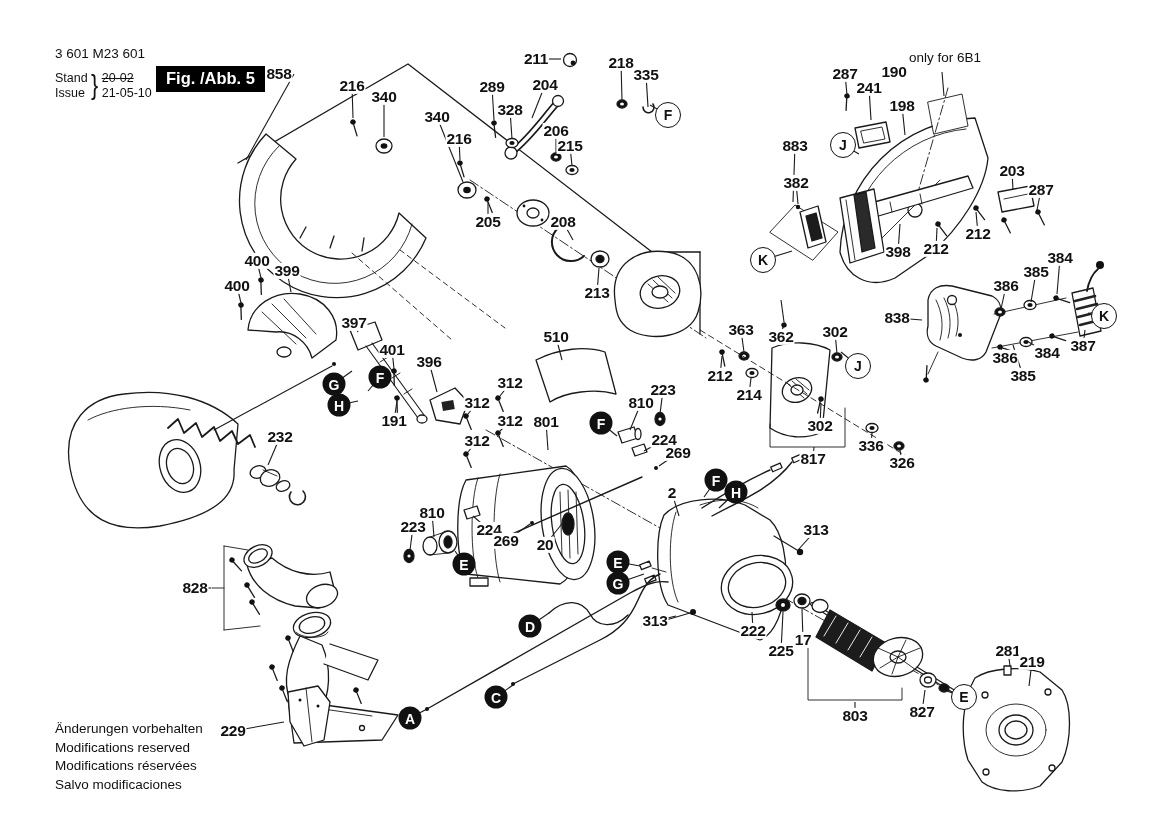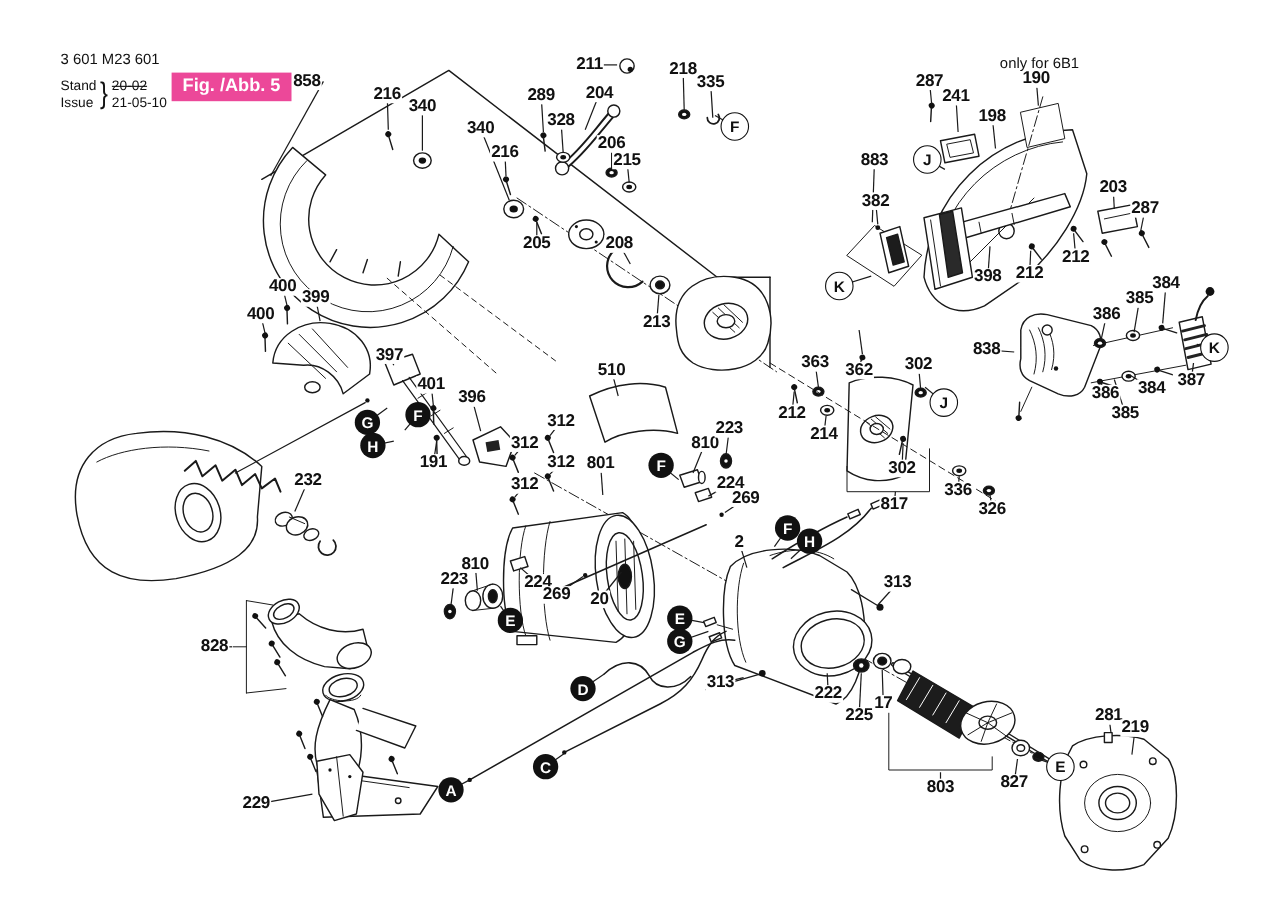--- a/index.html
+++ b/index.html
@@ -16,21 +16,21 @@
     display:flex;align-items:center;justify-content:center;font-weight:bold;}
   .marker.solid{width:23px;height:23px;background:#111;color:#fff;font-size:14px;}
   .marker.outline{width:24px;height:24px;background:#fff;color:#111;
     border:1.7px solid #111;font-size:14px;}
   #title-block{position:absolute;left:55px;top:46px;z-index:4;}
   .type-number{font-size:13.5px;margin-bottom:9px;}
   .stand-issue{display:flex;align-items:center;font-size:12.5px;}
   .si-col{display:flex;flex-direction:column;line-height:1.15;}
   .brace{font-size:27px;font-weight:300;margin:0 3px 0 2px;transform:scaleX(0.8);}
   .strike{text-decoration:line-through;}
-  #fig-box{position:absolute;left:156px;top:66px;z-index:4;background:#ec4899;color:#fff;
+  #fig-box{position:absolute;left:156px;top:66px;z-index:4;background:#000000;color:#fff;
     font-size:16.5px;font-weight:bold;padding:3px 10px 4px 10px;}
   #only-for{position:absolute;z-index:4;font-size:13.5px;transform:translate(-50%,-50%);
     white-space:nowrap;}
   #notes{position:absolute;left:55px;top:720px;z-index:4;font-size:13.5px;line-height:1.38;}
   svg .thin{stroke-width:0.9;}
 </style>
 </head>
 <body>
 
 <div id="stage">
@@ -487,21 +487,21 @@
       <div class="part-label" style="left: 749px; top: 395px;">214</div>
       <div class="part-label" style="left: 820px; top: 426px;">302</div>
       <div class="part-label" style="left: 813px; top: 459px; text-align: right;">817</div>
       <div class="part-label" style="left: 871px; top: 446px;">336</div>
       <div class="part-label" style="left: 902px; top: 463px;">326</div>
       <div class="part-label" style="left: 897px; top: 318px;">838</div>
       <div class="part-label" style="left: 795px; top: 146px;">883</div>
       <div class="part-label" style="left: 796px; top: 183px;">382</div>
       <div class="part-label" style="left: 845px; top: 74px;">287</div>
       <div class="part-label" style="left: 869px; top: 88px;">241</div>
-      <div class="part-label" style="left: 942px; top: 72px;">190</div>
+      <div class="part-label" style="left: 894px; top: 72px;">190</div>
       <div class="part-label" style="left: 902px; top: 106px;">198</div>
       <div class="part-label" style="left: 1012px; top: 171px;">203</div>
       <div class="part-label" style="left: 1041px; top: 190px;">287</div>
       <div class="part-label" style="left: 978px; top: 234px;">212</div>
       <div class="part-label" style="left: 936px; top: 249px;">212</div>
       <div class="part-label" style="left: 898px; top: 252px;">398</div>
       <div class="part-label" style="left: 1060px; top: 258px;">384</div>
       <div class="part-label" style="left: 1036px; top: 272px;">385</div>
       <div class="part-label" style="left: 1006px; top: 286px;">386</div>
       <div class="part-label" style="left: 1083px; top: 346px;">387</div>
@@ -540,13 +540,19 @@
       <div class="brace">}</div>
       <div class="si-col">
         <span class="strike">20-02</span>
         <span>21-05-10</span>
       </div>
     </div>
   </div>
   <div id="fig-box">Fig. /Abb. 5</div>
   <div id="only-for" style="left: 945px; top: 57px;">only for 6B1</div>
 
+  <div id="notes">
+    <div>Änderungen vorbehalten</div>
+    <div>Modifications reserved</div>
+    <div>Modifications réservées</div>
+    <div>Salvo modificaciones</div>
+  </div>
 </div>
 
 </body></html>

